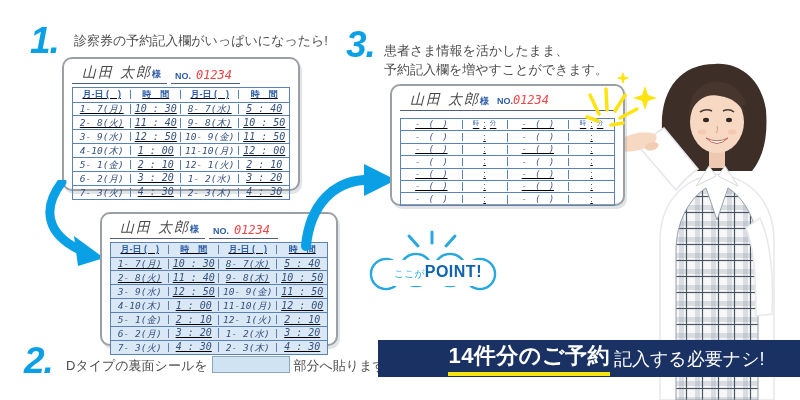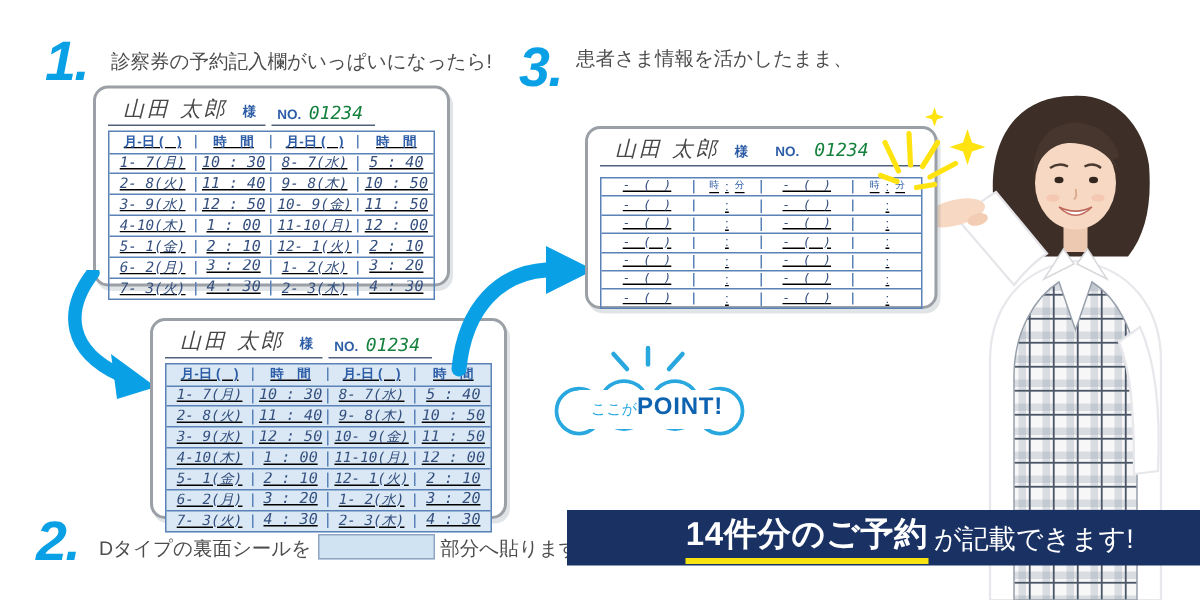--- a/index.html
+++ b/index.html
@@ -9,30 +9,30 @@
   
   .stepnum{position:absolute;font-size:37px;font-weight:900;font-style:italic;
            color:#0aa0e6;line-height:1;letter-spacing:-1px;}
   .steptext{position:absolute;font-size:13px;color:#4d4d4d;line-height:1.45;}
 
   
   .card{position:absolute;background:#fff;border:2px solid #9aa0a6;border-radius:10px;
         padding:5px 8px;box-sizing:border-box;box-shadow:2px 3px 0 rgba(120,130,140,.22);z-index:2;}
   .card-head{display:flex;align-items:flex-end;height:20px;}
   .nm-group{display:flex;align-items:baseline;border-bottom:1.5px solid #50607d;
-            padding:0 6px 1px 10px;gap:10px;}
+            padding:0 6px 1px 10px;gap:0;}
   .nm{font-size:14px;color:#474747;font-style:italic;letter-spacing:2px;}
   .hon{font-size:9px;color:#2d5da6;font-weight:bold;}
   .no-group{display:flex;align-items:baseline;border-bottom:1.5px solid #50607d;
             padding:0 8px 1px 4px;gap:5px;margin-left:4px;}
   .no-lab{font-size:9px;color:#2d5da6;font-weight:bold;}
   .no-val{font-size:12px;}
 
   .hand{font-style:italic;color:#35507f;font-family:"DejaVu Sans Mono","Liberation Mono",monospace;}
-  .hand-dark{font-style:italic;color:#15803d;font-family:"DejaVu Sans Mono","Liberation Mono",monospace;}
+  .hand-dark{font-style:italic;color:#ef4444;font-family:"DejaVu Sans Mono","Liberation Mono",monospace;}
 
   .tbl{margin-top:3px;border:1px solid #5b82b8;border-top:1.5px solid #5b82b8;text-decoration:underline;}
   .tr{display:flex;border-bottom:1px solid #5b82b8;align-items:center;height:12.9px;}
   .tbl .tr:last-child, .tbody .tr:last-child{border-bottom:none;}
   .tbody{display:block;}
   .tbody .tr{border-bottom:1px solid #5b82b8;}
   .tbody .tr:last-child{border-bottom:none;}
   .tr.hdr{height:13.5px;border-bottom:1.5px solid #5b82b8;}
   .td{box-sizing:border-box;text-align:center;white-space:nowrap;overflow:hidden;line-height:1;}
   .c-date{width:59px;border-right:1px solid #5b82b8;font-size:9.5px;}
@@ -266,22 +266,23 @@
         </div>
     </div>
   </div>
 
   <div class="stepnum" style="left:24px;top:342px">2.</div>
   <div class="steptext" style="left:66px;top:356px">
     <span>Dタイプの裏面シールを</span><span class="blank-box"></span><span>部分へ貼ります。</span>
   </div>
 
   <div class="stepnum" style="left:346px;top:26px">3.</div>
-  <div class="steptext" style="left:384px;top:30px">
+  <div class="steptext" style="left:384px;top:42px">
     <div>患者さま情報を活かしたまま、</div>
+    <div>予約記入欄を増やすことができます。</div>
   </div>
 
   <svg class="art" style="left:294px;top:154px" width="110" height="100" viewBox="0 0 110 100">
     <path d="M12,92 C16,50 40,28 70,26" stroke="#0aa0e6" stroke-width="10" fill="none" stroke-linecap="round"></path>
     <polygon points="70,10 70,42 102,26" fill="#0aa0e6"></polygon>
   </svg>
 
   <div class="card mini" style="left:390px;top:84px;width:235px;height:122px">
     <div class="card-head">
       <span class="nm-group" style="flex:1">
@@ -375,16 +376,16 @@
         <rect x="20" y="30" width="94" height="26"></rect>
       </g>
     </svg>
     <div class="point-text">
       <span class="p1">ここが</span><span class="p2">POINT!</span>
     </div>
   </div>
 
   <div class="banner" id="banner2">
     <span class="b-em2">14件分のご予約</span>
-    <span class="b-normal">が記載できます!</span>
+    <span class="b-normal">記入する必要ナシ!</span>
   </div>
 
 </div>
 
 </body></html>

